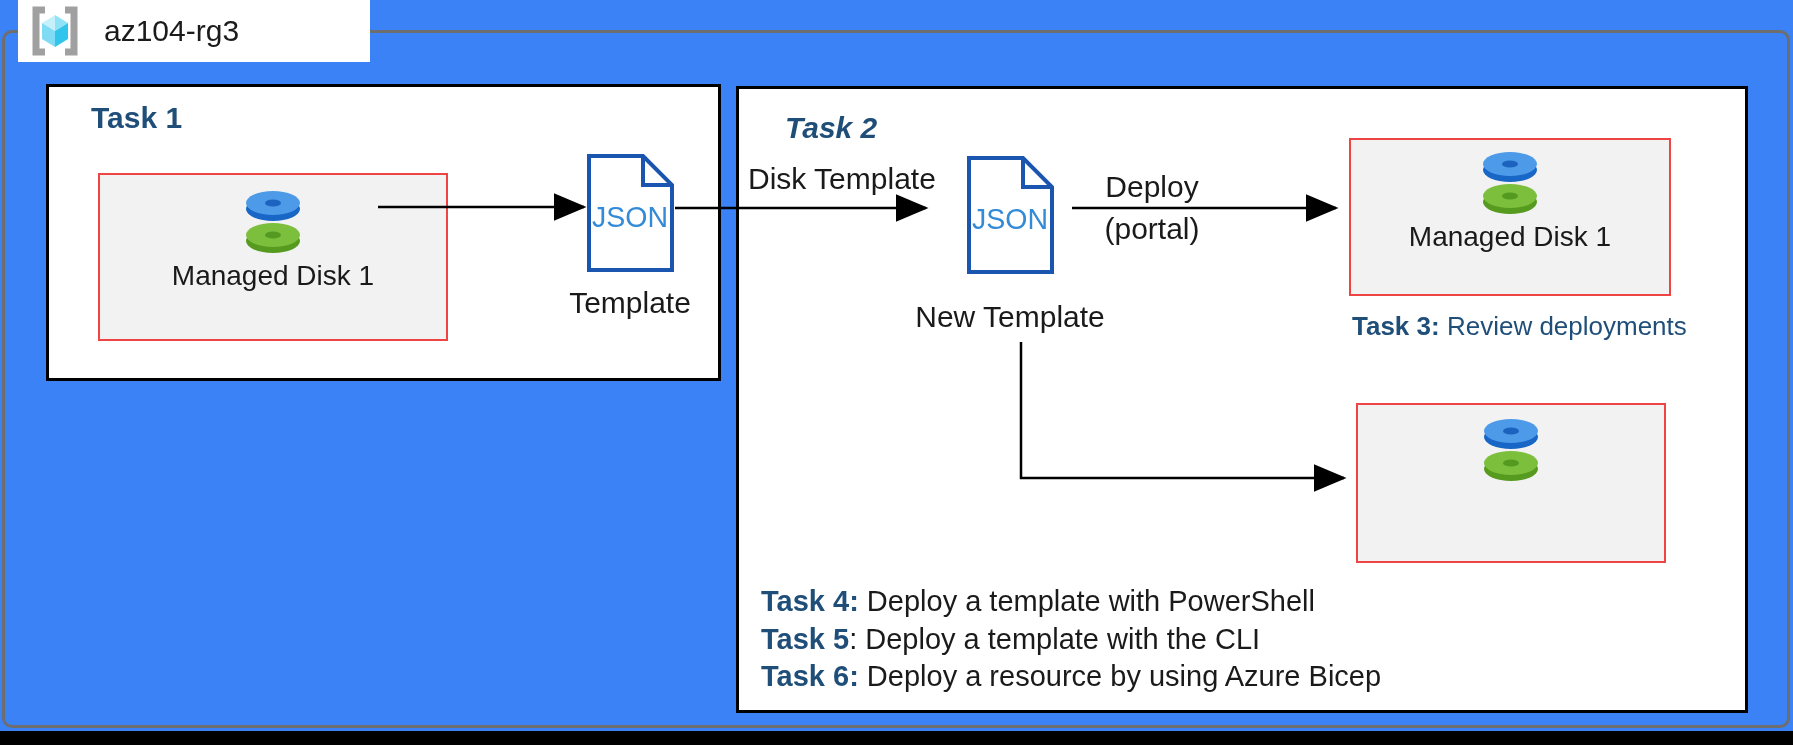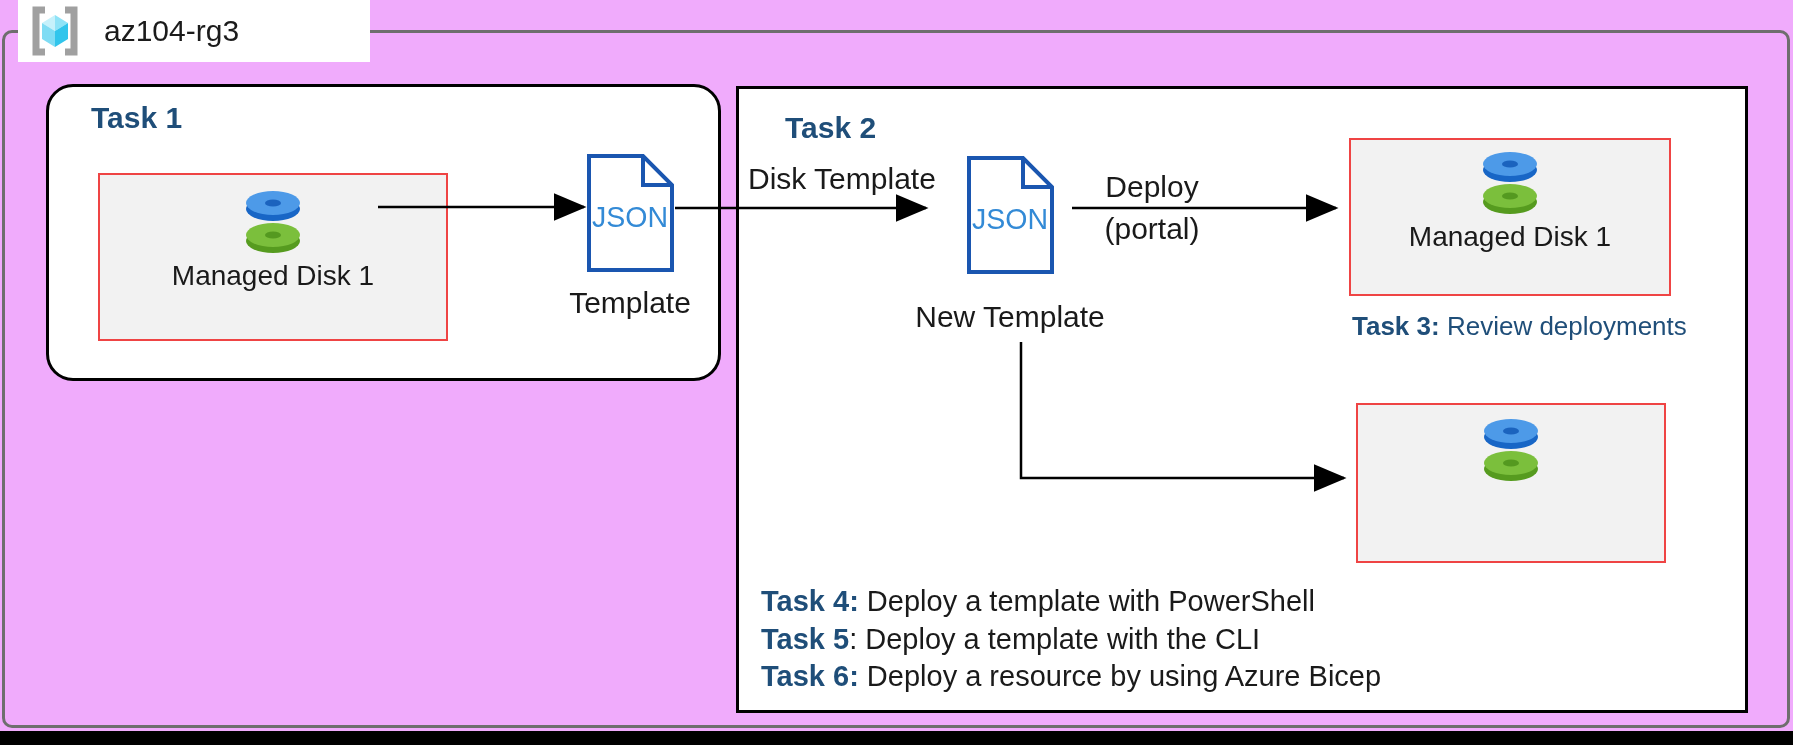--- a/index.html
+++ b/index.html
@@ -1,30 +1,30 @@
 <!DOCTYPE html>
 <html><head>
 <meta charset="utf-8">
 <style>
   * { margin:0; padding:0; box-sizing:border-box; }
   html,body { width:1793px; height:745px; background:#fff; overflow:hidden;
               font-family:"Liberation Sans", sans-serif; }
-  .canvas { position:relative; width:1793px; height:745px; background:#f0abfc; }
+  .canvas { position:relative; width:1793px; height:745px; background:#3b82f6; }
 
   
   .rg-border { position:absolute; left:2px; top:30px; width:1788px; height:698px;
                border:3px solid #6E6E6E; border-radius:10px; }
   .rg-header { position:absolute; left:18px; top:0; height:62px; width:352px;
                background:#fff; display:flex; align-items:center; }
   .rg-icon { width:54px; height:56px; margin-left:10px; flex:0 0 auto; }
   .rg-label { font-size:30px; color:#1b1b1b; margin-left:22px; white-space:nowrap; }
 
   
   .task-box { position:absolute; border:3px solid #000; background:#fff; }
-  .task1-box { left:46px; top:84px; width:675px; height:297px;border-radius:27px; }
+  .task1-box { left:46px; top:84px; width:675px; height:297px; }
   .task2-box { left:736px; top:86px; width:1012px; height:627px; }
   .task-heading { position:absolute; font-size:30px; font-weight:bold; color:#1F4E79;
                   white-space:nowrap; }
 
   
   .disk-box { position:absolute; background:#F2F2F2; border:2px solid #ef4444;
               display:flex; flex-direction:column; align-items:center; }
   .disk-box-task1 { left:49px; top:86px; width:350px; height:168px; padding-top:14px; }
   .disk-box-md1r  { left:610px; top:49px; width:322px; height:158px; padding-top:10px; }
   .disk-box-mdx   { left:617px; top:314px; width:310px; height:160px; padding-top:12px; }
@@ -88,21 +88,21 @@
         <ellipse cx="39" cy="46" rx="8" ry="3.6" fill="#549920"></ellipse>
         <ellipse cx="39" cy="20" rx="27" ry="12" fill="#1866C6"></ellipse>
         <ellipse cx="39" cy="14" rx="27" ry="12" fill="#4D9AE8"></ellipse>
         <ellipse cx="39" cy="14" rx="8" ry="3.6" fill="#1B63BE"></ellipse>
       </svg>
       <div class="disk-label">Managed Disk 1</div>
     </div>
   </div>
 
   <div class="task-box task2-box">
-    <div class="task-heading" style="left:46px; top:22px;">Task 2</div>
+    <div class="task-heading" style="left:46px; top:22px;font-style:italic;">Task 2</div>
 
     <div class="disk-box disk-box-md1r">
       <svg class="disk-icon" viewBox="0 0 78 66">
         <ellipse cx="39" cy="52" rx="27" ry="12" fill="#569B1F"></ellipse>
         <ellipse cx="39" cy="46" rx="27" ry="12" fill="#7BBF3C"></ellipse>
         <ellipse cx="39" cy="46" rx="8" ry="3.6" fill="#549920"></ellipse>
         <ellipse cx="39" cy="20" rx="27" ry="12" fill="#1866C6"></ellipse>
         <ellipse cx="39" cy="14" rx="27" ry="12" fill="#4D9AE8"></ellipse>
         <ellipse cx="39" cy="14" rx="8" ry="3.6" fill="#1B63BE"></ellipse>
       </svg>

